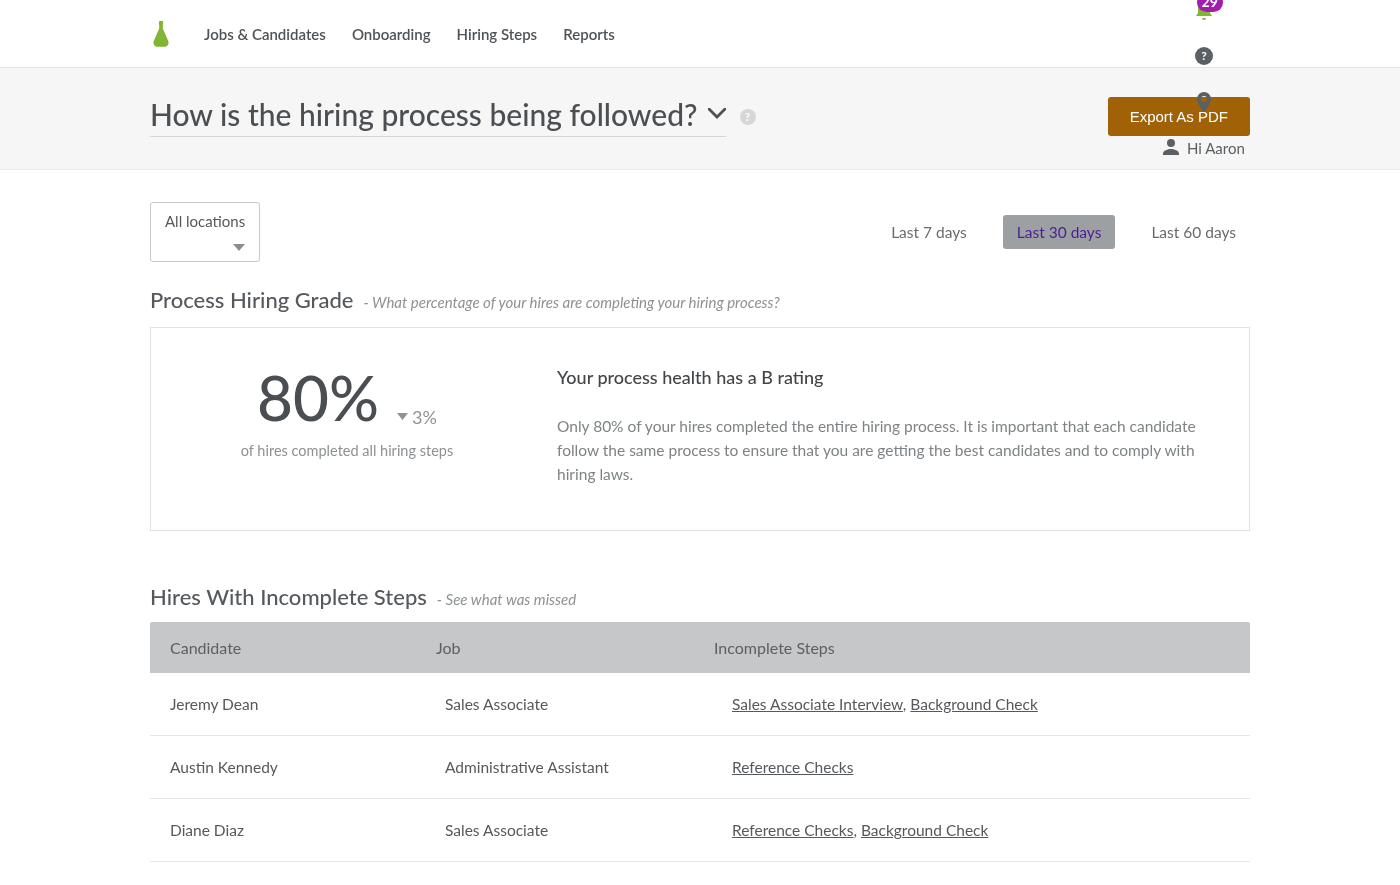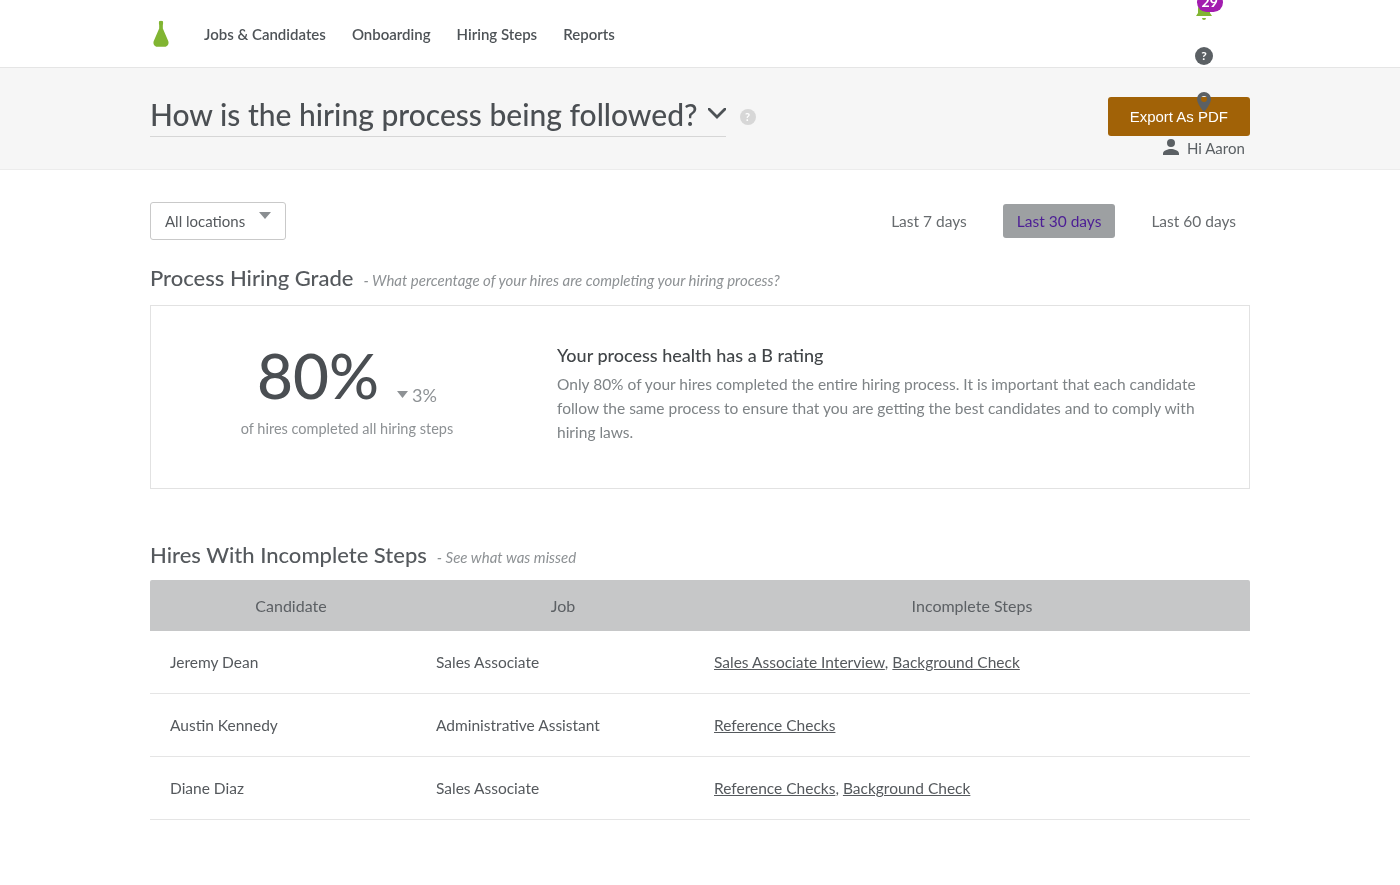--- a/index.html
+++ b/index.html
@@ -13,44 +13,44 @@
   .open-job{color:#81b532;font-weight:700;font-size:14.5px;display:flex;align-items:center;gap:6px;cursor:pointer;}
   .icn{width:18px;height:18px;display:inline-flex;align-items:center;justify-content:center;color:#5b6064;cursor:pointer;position:relative;}
   .badge{position:absolute;top:-8px;right:-10px;background:#a21caf;color:#fff;border-radius:10px;font-size:14px;font-weight:700;padding:1px 5px;line-height:1.2;}
   .user{color:#5a5f63;font-size:15px;display:flex;align-items:flex-start;gap:8px;}
   .subhead{background:#f6f6f6;border-bottom:1px solid #ececec;padding:28px 0 32px;}
   .subhead-inner{width:1100px;margin:0 auto;display:flex;align-items:center;}
   .page-title{font-size:30px;font-weight:500;color:#4b4f53;display:flex;align-items:center;gap:10px;border-bottom:1px solid #d6d6d6;padding-bottom:4px;}
   .help-dot{width:16px;height:16px;border-radius:50%;background:#d7d7d7;color:#fff;font-size:11px;font-weight:700;display:inline-flex;align-items:center;justify-content:center;margin-left:14px;}
   .export-btn{margin-left:auto;background:#a16207;color:#fff;border:none;border-radius:3px;padding:11px 22px;font-size:15px;font-weight:500;cursor:pointer;}
   .filters{width:1100px;margin:0 auto;display:flex;align-items:center;padding:32px 0 24px;}
-  .loc-select{border:1px solid #c9c9c9;border-radius:3px;padding:9px 14px;display:flex;align-items:flex-start;gap:14px;color:#55595d;font-size:15px;cursor:pointer;}
+  .loc-select{border:1px solid #c9c9c9;border-radius:3px;padding:9px 14px;display:flex;align-items:flex-end;gap:14px;color:#55595d;font-size:15px;cursor:pointer;flex-direction:column;}
   .range-tabs{margin-left:auto;display:flex;align-items:center;gap:22px;}
   .range-tab{color:#676b6e;font-size:15.5px;cursor:pointer;padding:8px 14px;border-radius:3px;}
   .range-tab.active{background:#9da0a2;color:#4c1d95;}
   .section-title{font-size:22px;color:#55595d;font-weight:500;}
   .section-sub{font-size:15px;color:#8d9194;font-style:italic;}
   .sec-row{width:1100px;margin:0 auto;display:flex;align-items:baseline;gap:10px;}
   .card{width:1100px;margin:14px auto 0;border:1px solid #e2e2e2;border-radius:0;padding:38px 46px 44px;display:flex;gap:60px;}
   .metric-col{text-align:center;flex:0 0 300px;}
   .metric-row{display:flex;align-items:baseline;justify-content:center;gap:18px;}
   .big-pct{font-size:62px;font-weight:500;color:#4a4e52;line-height:1;}
   .delta{color:#8e9295;font-size:18px;display:flex;align-items:center;gap:4px;}
   .metric-sub{color:#8d9194;font-size:14.5px;margin-top:14px;}
   .rating-col{flex:1;}
-  .rating-title{font-size:18px;color:#414548;font-weight:500;margin-bottom:6px;}
+  .rating-title{font-size:18px;color:#414548;font-weight:500;margin-bottom:26px;}
   .rating-body{color:#7e8386;font-size:15.5px;line-height:1.55;}
   .sec2{margin-top:52px;}
   .tbl{width:1100px;margin:12px auto 0;}
-  .thead{background:#c6c7c8;display:flex;padding:16px 8px;border-radius:2px 2px 0 0;text-align:center;}
+  .thead{background:#c6c7c8;display:flex;padding:16px 20px;border-radius:2px 2px 0 0;}
   .thead div{color:#5c6064;font-size:16px;}
   .col1{flex:0 0 266px;}
   .col2{flex:0 0 278px;}
   .col3{flex:1;}
-  .trow{display:flex;padding:22px 20px;border-bottom:1px solid #e5e5e5;}
+  .trow{display:flex;padding:22px 20px;border-bottom:1px solid #e5e5e5;gap:9px;}
   .trow div{color:#55595d;font-size:15.5px;}
   .ilink{color:#55595d;text-decoration:underline;cursor:pointer;}
   svg{display:block;}
 </style>
 </head>
 <body>
 
 <div class="topnav">
   <div class="nav-inner">
     <span class="logo">

